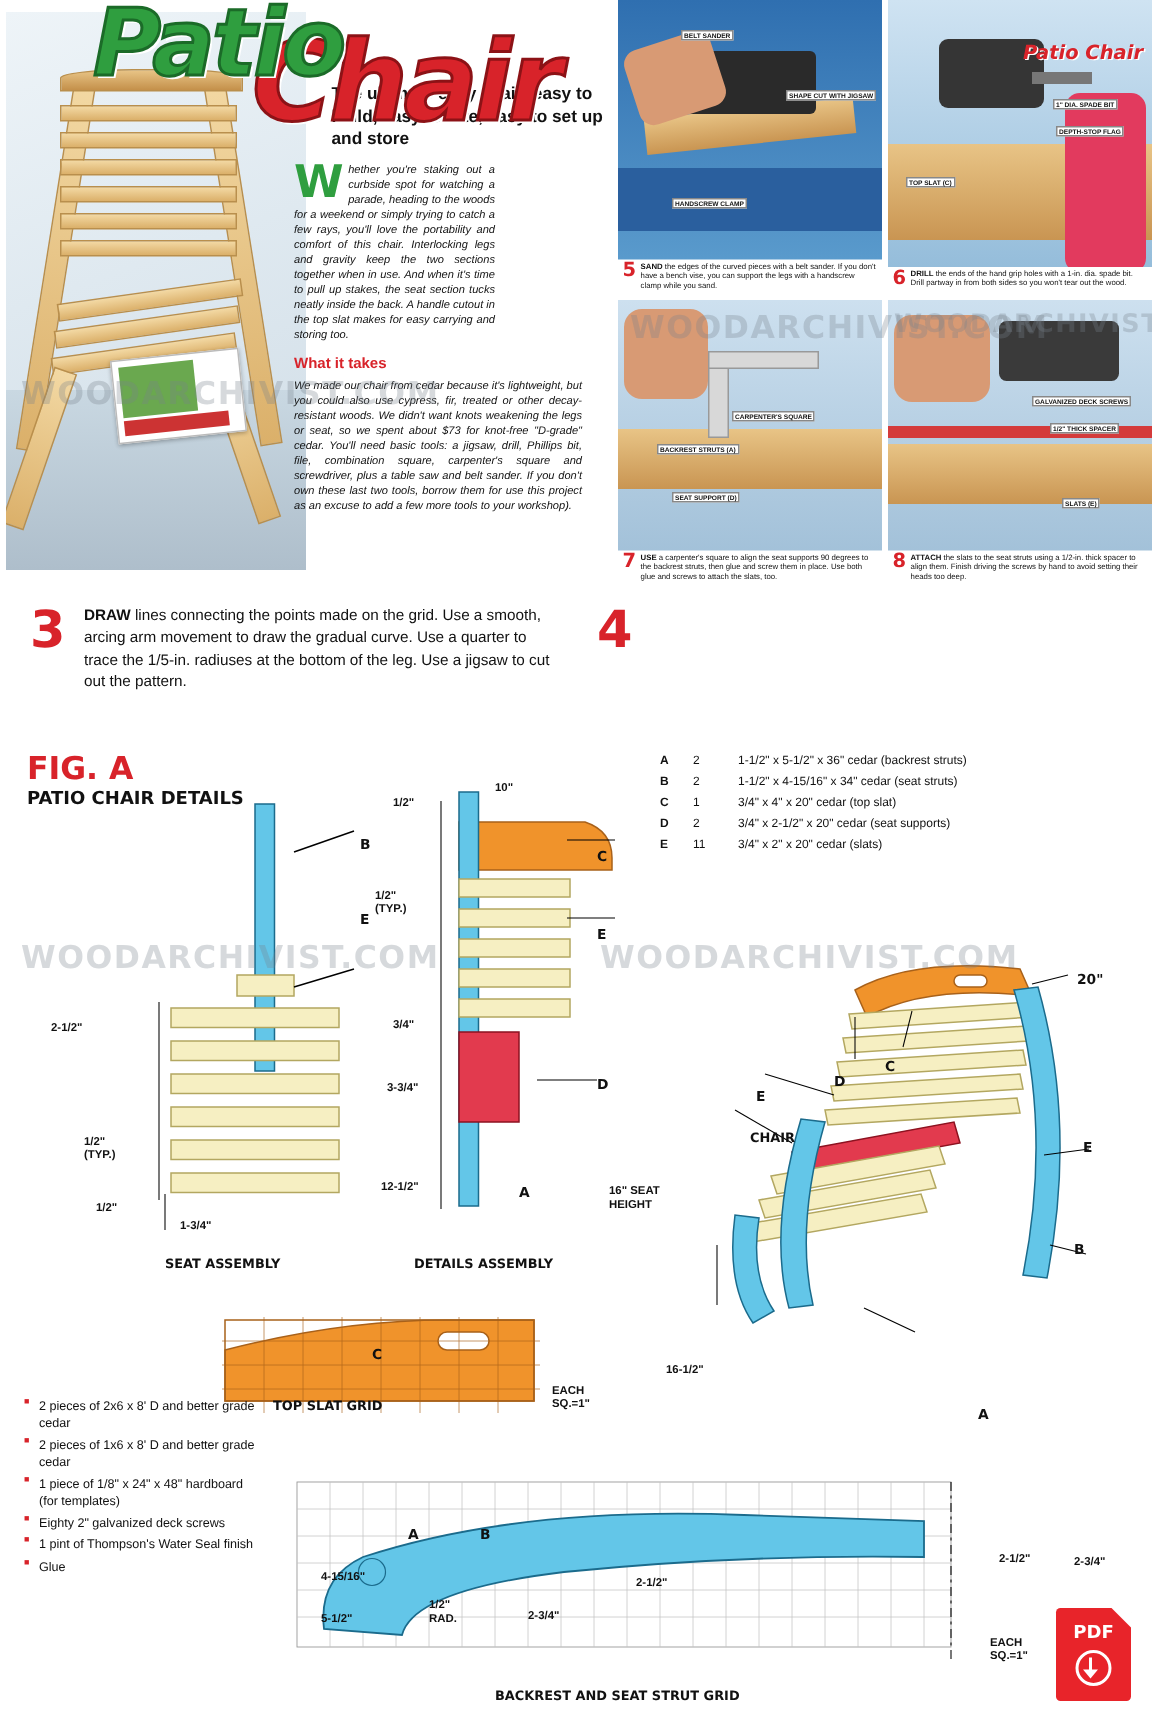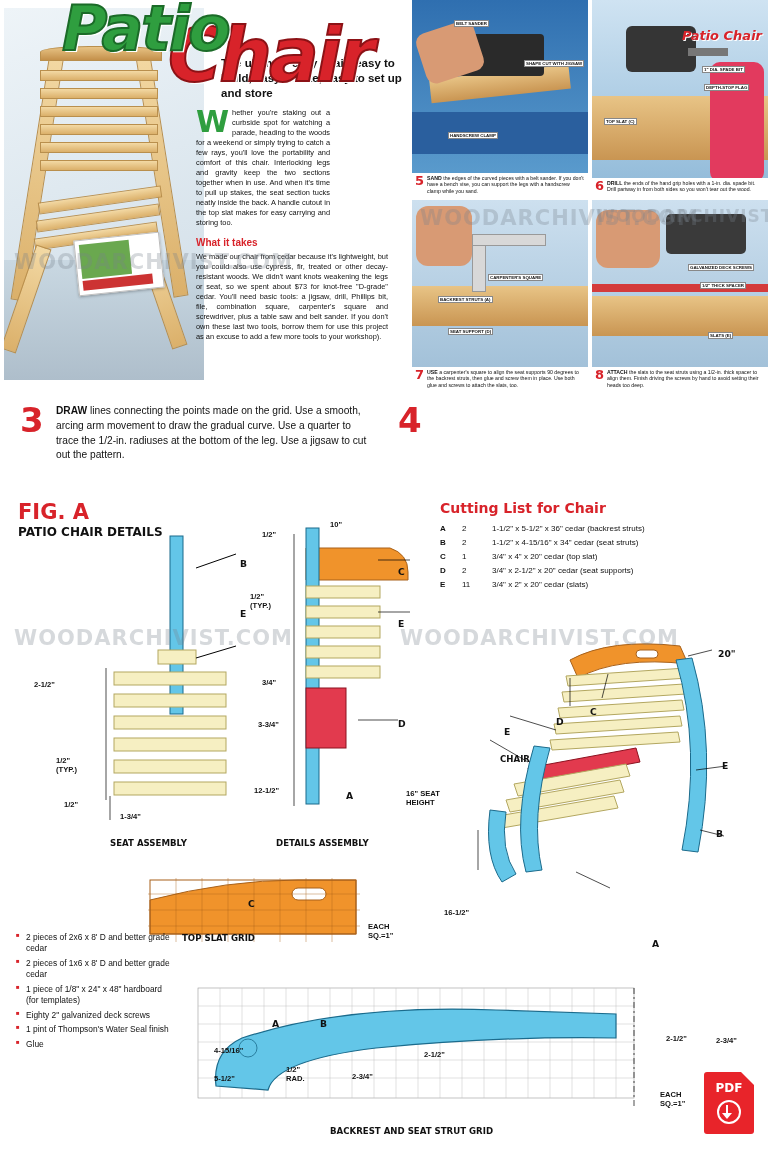--- a/index.html
+++ b/index.html
@@ -61,21 +61,21 @@
   .mag-card .r { position:absolute; left:4px; bottom:4px; width:70px; height:10px; background:#cc3333;}
 
   
   .copy { position:absolute; left:196px; top:108px; width:192px;
     font-size:7.4px; line-height:1.35; color:#111; text-align:justify; }
   .copy .dropcap {
     float:left; font-family:"DejaVu Sans", sans-serif; font-weight:bold;
     font-size:30px; line-height:26px; color:#2f9e3f; padding:0 3px 0 0; margin-top:1px;
   }
   .copy h4 { font-size:10px; color:#d8232a; margin:8px 0 3px; font-weight:bold; }
-  .copy p { margin:0 0 5px; }
+  .copy p { margin:0 0 5px;font-style:italic; }
   .wrap-right { float:right; width:58px; height:118px; }
 
   
   .photos { position:absolute; left:412px; top:0; width:356px; height:390px; }
   .ph { position:absolute; overflow:hidden; }
   .ph .sky { position:absolute; inset:0; }
   .ph-cap { position:absolute; left:0; bottom:0; width:100%;
      background:#fff; color:#111; font-size:5.2px; line-height:1.25; padding:2px 3px; }
   .ph-num { font-family:"DejaVu Sans", sans-serif; font-weight:bold; font-size:13px;
      color:#d8232a; float:left; margin:-2px 3px 0 0; }
@@ -245,33 +245,32 @@
           <span>the slats to the seat struts using a 1/2-in. thick spacer to align them. Finish driving the screws by hand to avoid setting their heads too deep.</span>
         </div>
       </div>
     </div>
   </div>
 
   <div class="steps">
     <div class="step" style="left:20px;top:8px;">
       <div class="num">3</div>
       <div class="txt">
-        <b>DRAW</b><span> lines connecting the points made on the grid. Use a smooth, arcing arm movement to draw the gradual curve. Use a quarter to trace the 1/2-in. radiuses at the bottom of the leg. Use a jigsaw to cut out the pattern.</span>
+        <b>DRAW</b><span> lines connecting the points made on the grid. Use a smooth, arcing arm movement to draw the gradual curve. Use a quarter to trace the 1/5-in. radiuses at the bottom of the leg. Use a jigsaw to cut out the pattern.</span>
       </div>
     </div>
     <div class="step" style="left:398px;top:8px;">
       <div class="num">4</div>
     </div>
   </div>
 
   <div class="figa-title">FIG. A</div>
   <div class="figa-sub">PATIO CHAIR DETAILS</div>
 
   <div class="cut">
-    <h3>Cutting List for Chair</h3>
     <table>
       <tbody>
       <tr>
         <td class="k">A</td>
         <td class="p">2</td>
         <td>1-1/2" x 5-1/2" x 36" cedar (backrest struts)</td>
       </tr>
       <tr>
         <td class="k">B</td>
         <td class="p">2</td>

